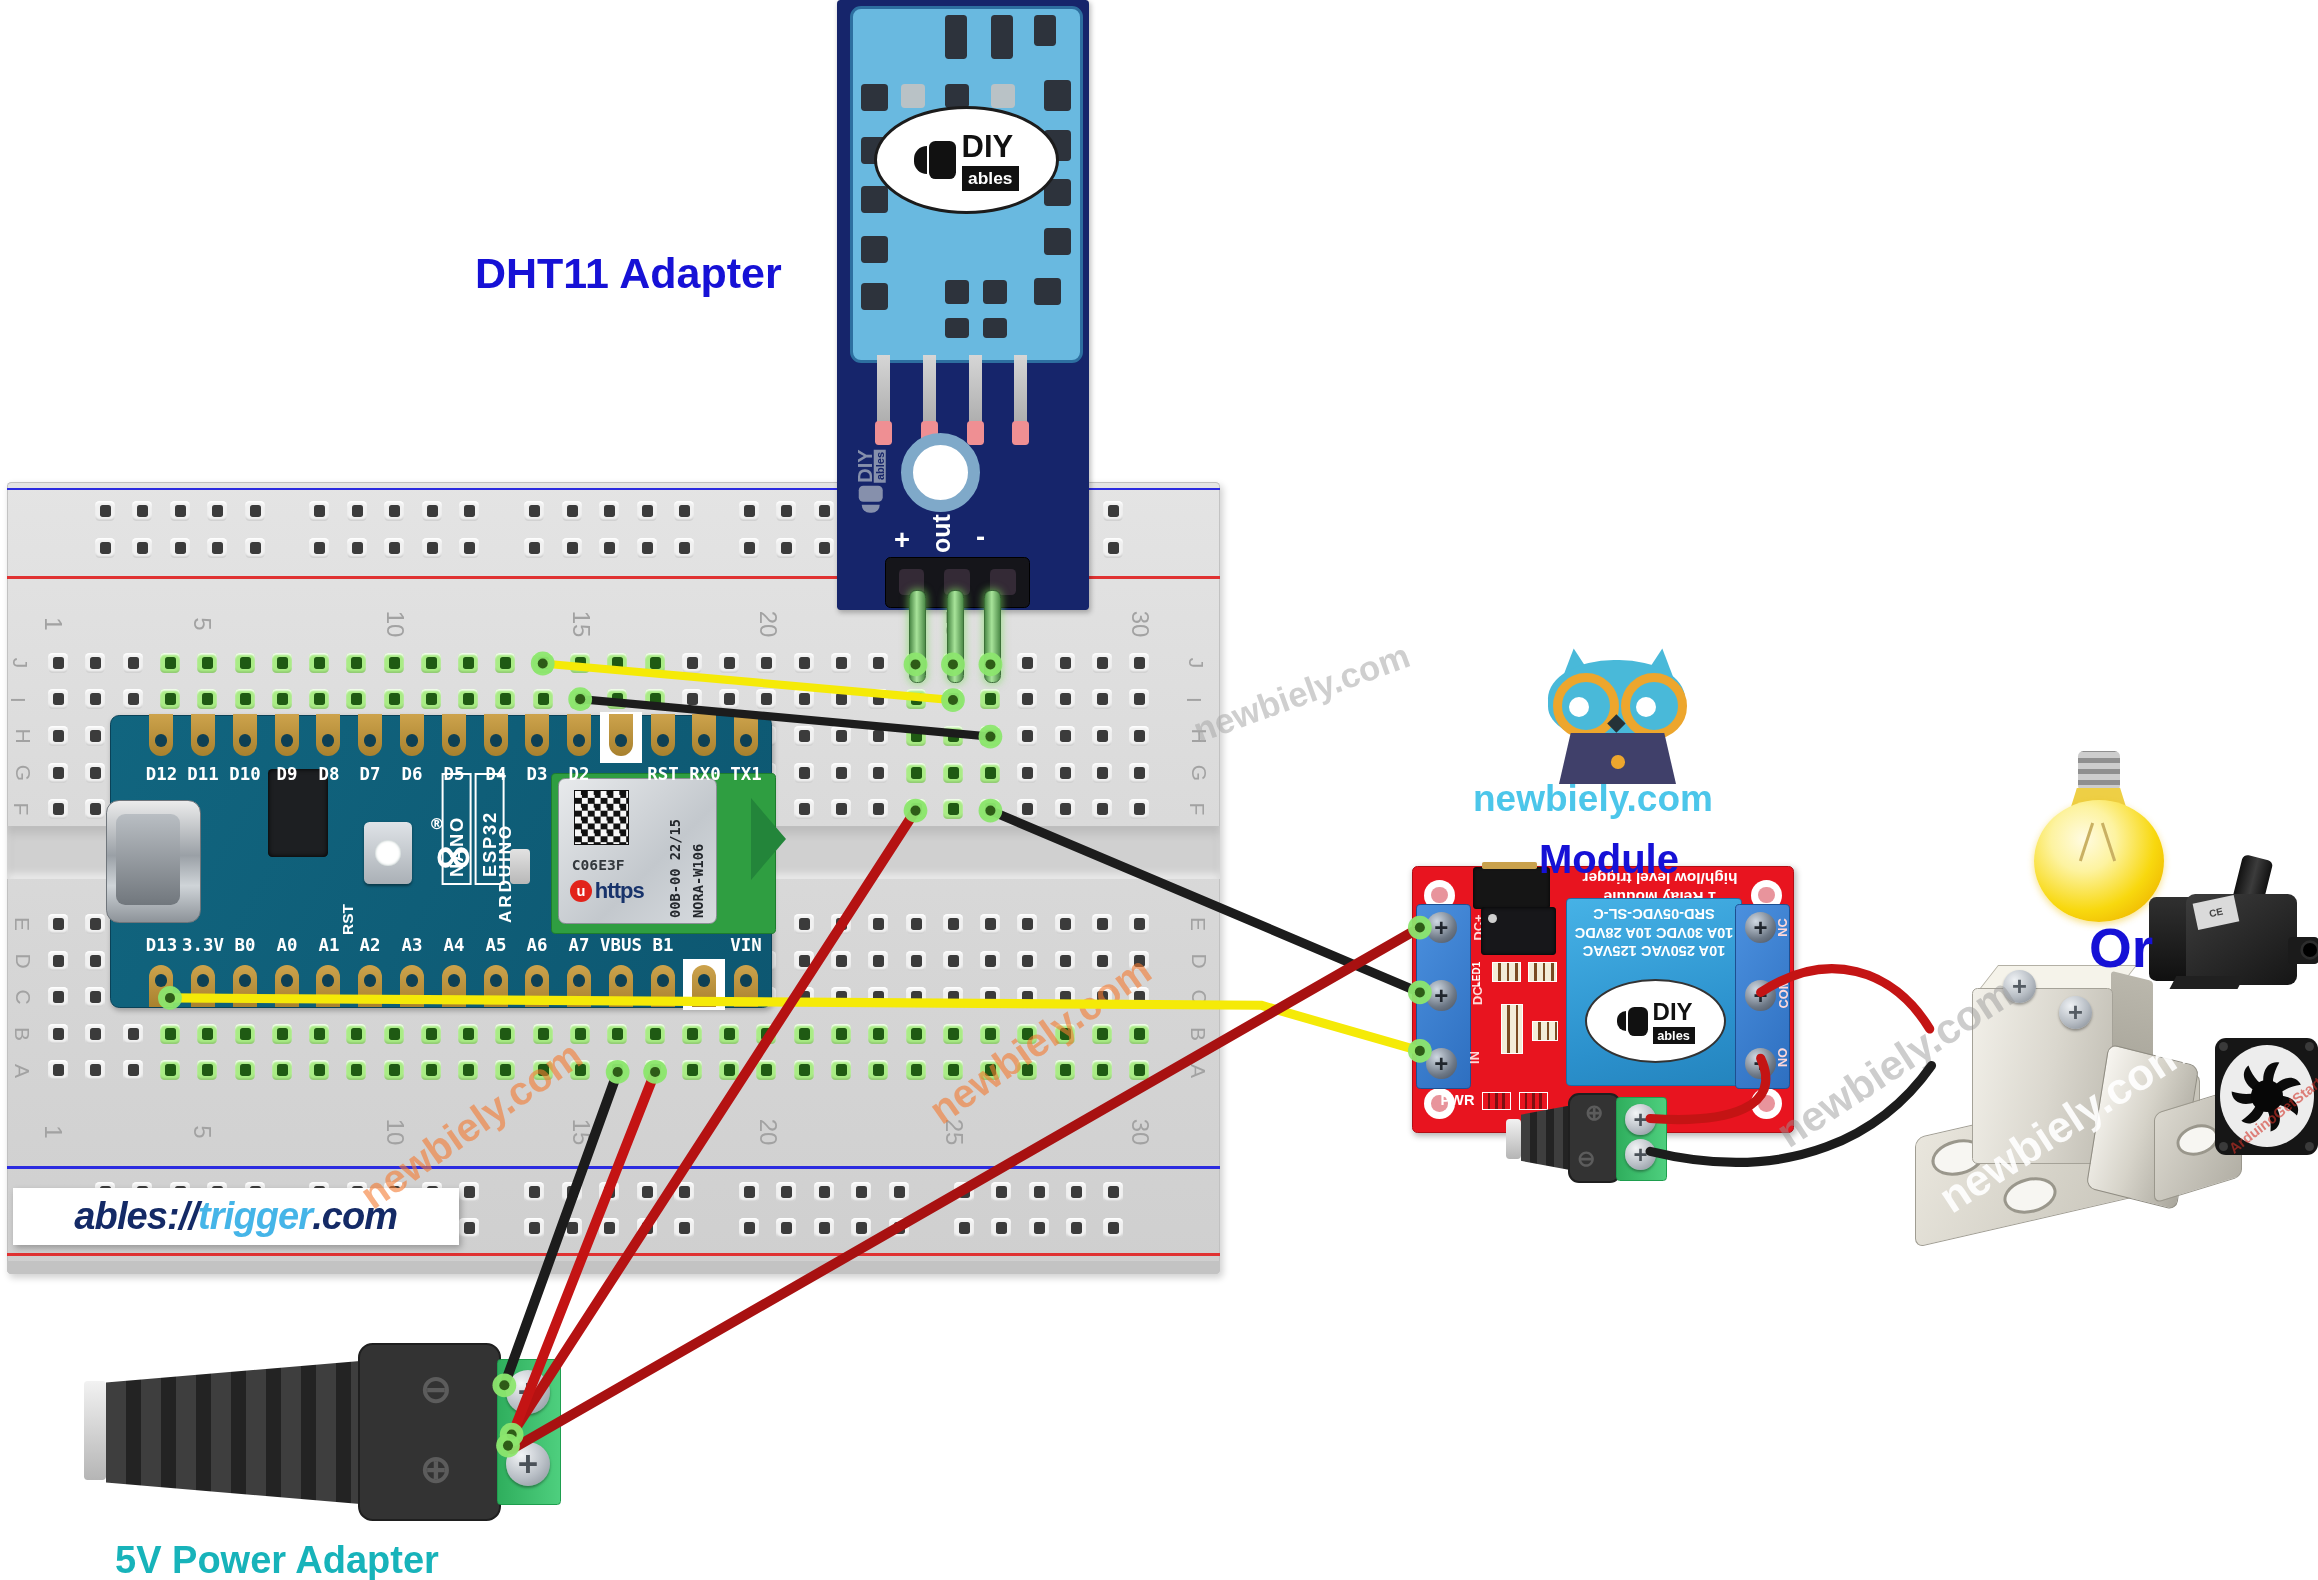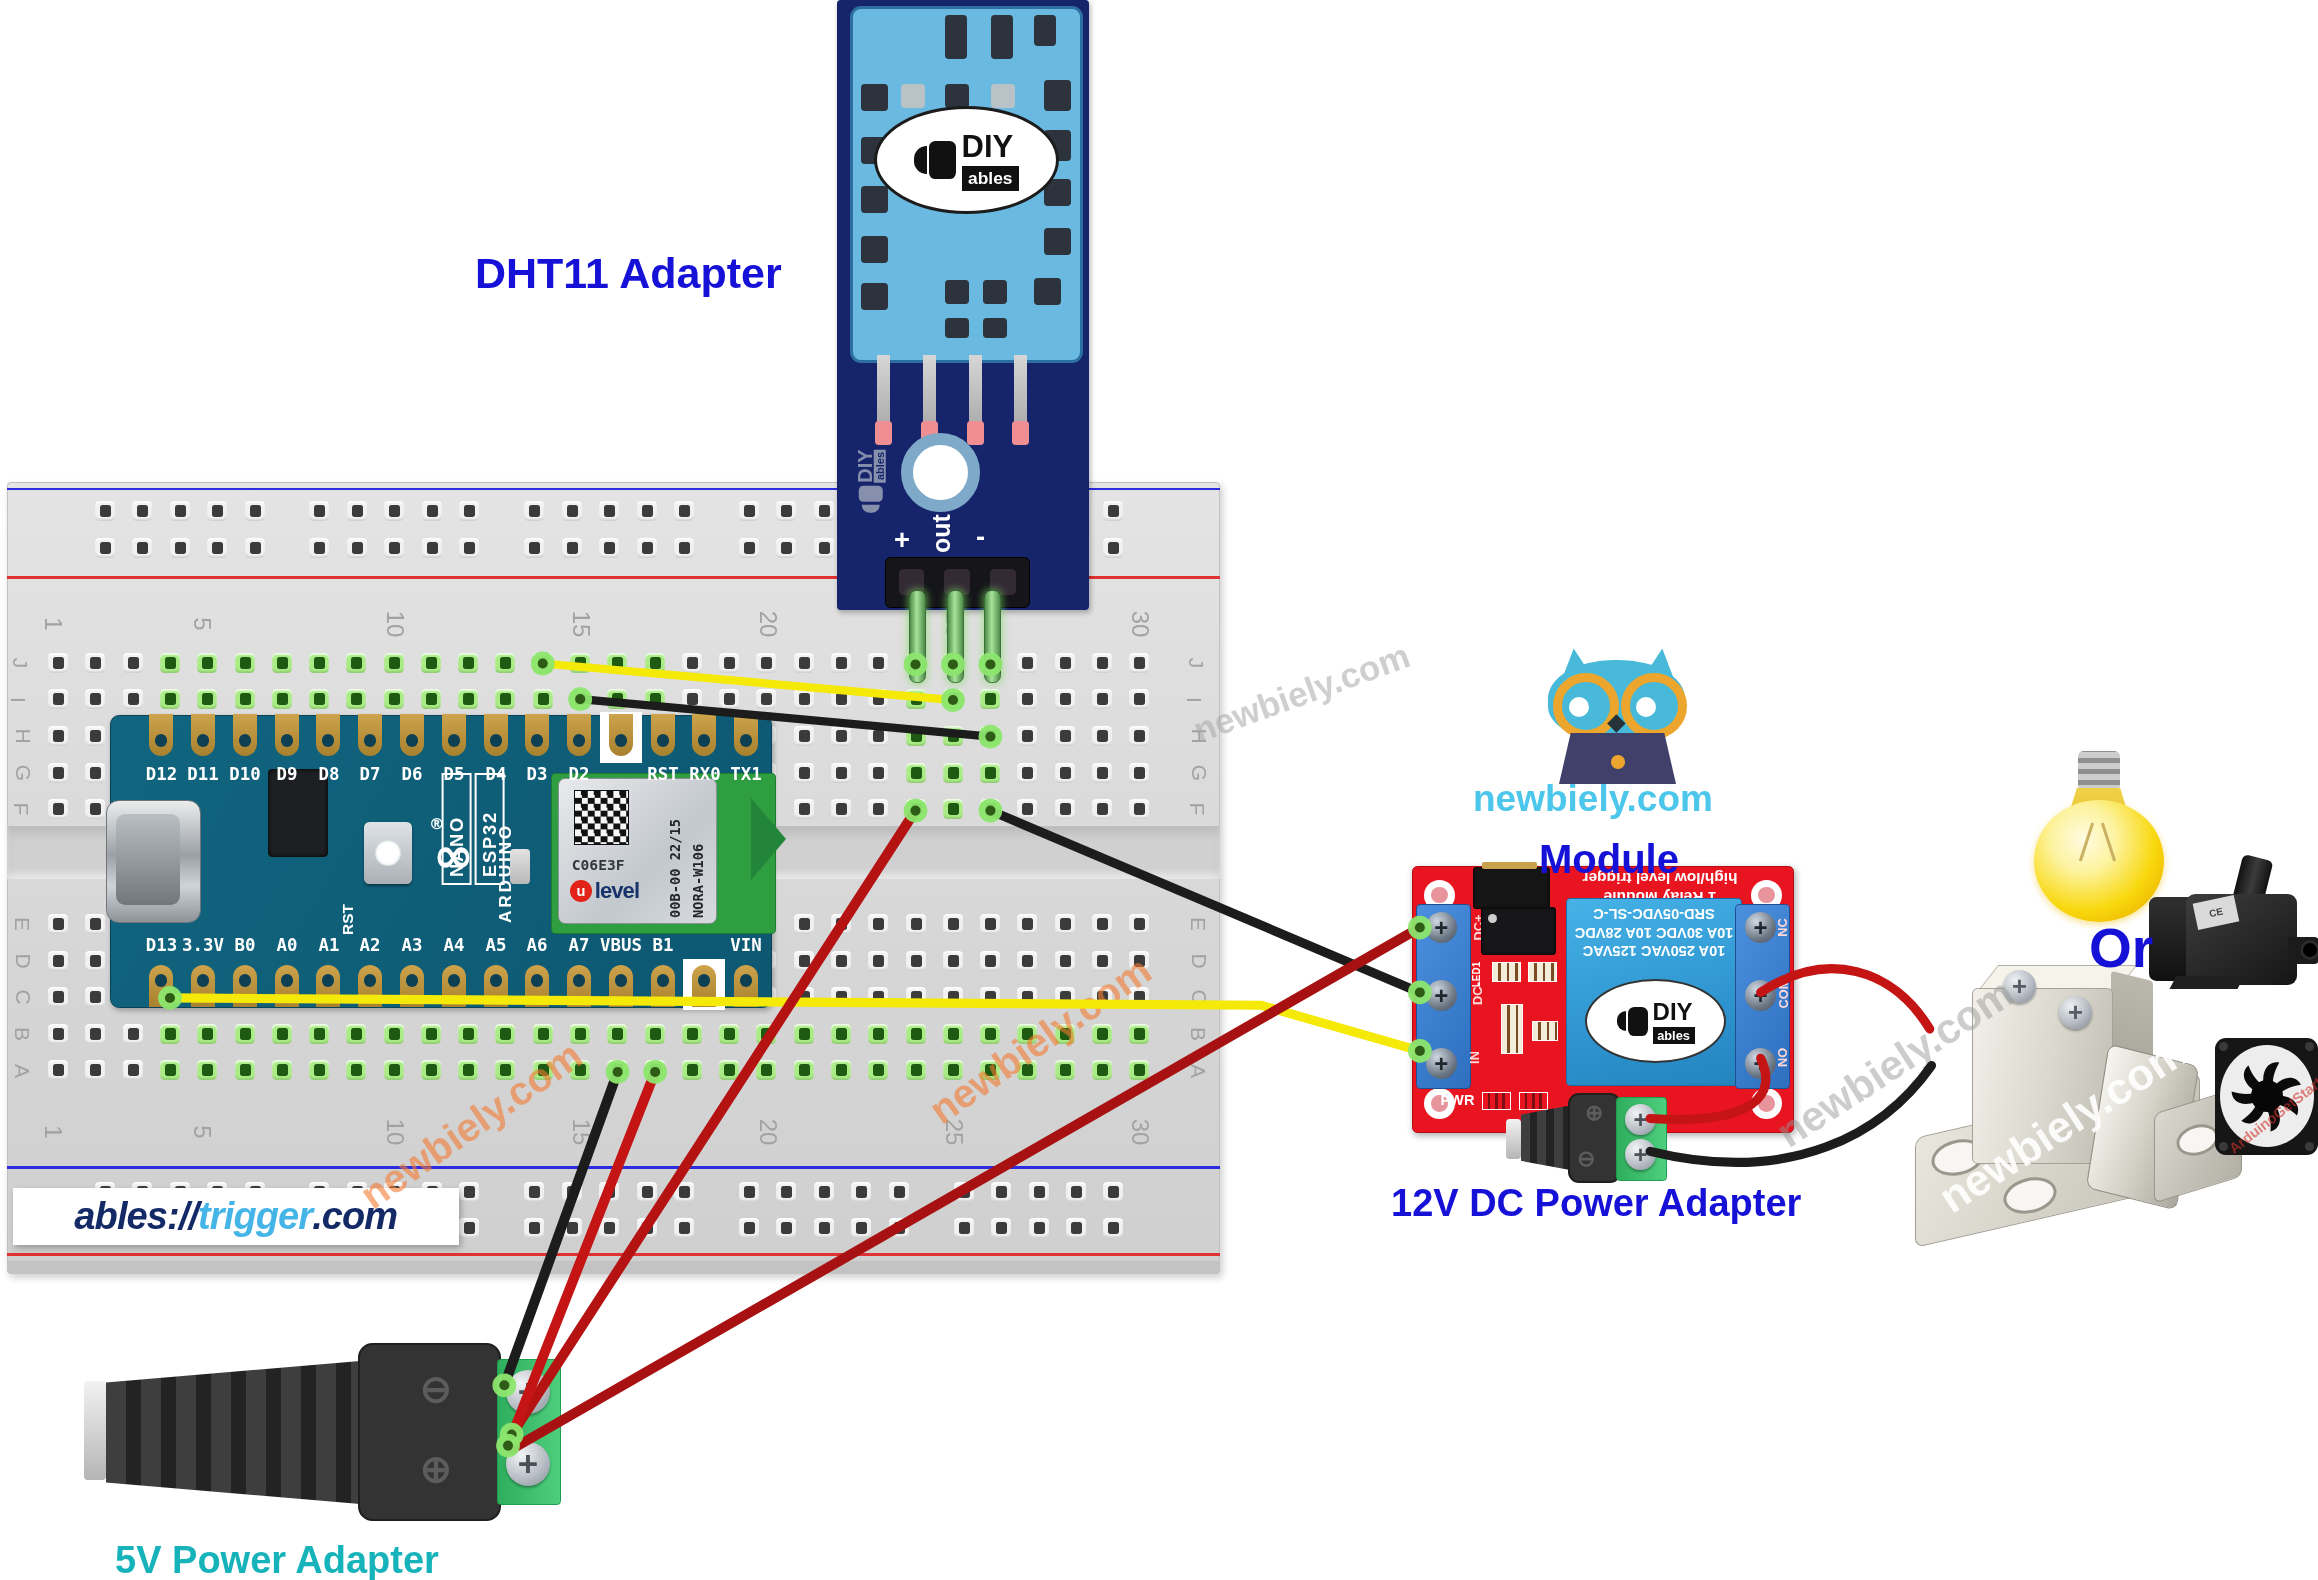--- a/index.html
+++ b/index.html
@@ -665,21 +665,21 @@
     <div id="inf" style="left: 322px; top: 115px;">∞</div>
     <div id="ardname" class="vtext" style="left: 384px; top: 119px;">ARDUINO</div>
     <div id="xtal"></div>
     <div id="ublox"></div>
     <div id="ublox-ant"></div>
     <div id="shield">
       <div id="qr"></div>
       <div id="ucode">C06E3F</div>
       <div id="ublogo">
         <span class="dot">u</span>
-        <span class="txt">level</span>
+        <span class="txt">https</span>
       </div>
       <div class="ubvert vtext" style="left:108px;">00B-00 22/15</div>
       <div class="ubvert vtext" style="left:131px;">NORA-W106</div>
     </div>
   <div class="notch" style="left: 489px; top: -3.7px;"></div>
       <div class="notch" style="left: 572px; top: 243px;"></div>
       <div class="pad pad-t" style="left: 38px;"></div>
       <div class="pad pad-b" style="left: 38px;"></div>
       <div class="pad pad-t" style="left: 80px;"></div>
       <div class="pad pad-b" style="left: 80px;"></div>
@@ -934,21 +934,20 @@
       <circle cx="50" cy="50" r="17" fill="#070707"></circle>
     </svg>
     <div class="fan-corner" style="left:3.7px;top:3.7px"></div>
     <div class="fan-corner" style="right:3.7px;top:3.7px"></div>
     <div class="fan-corner" style="left:3.7px;bottom:3.7px"></div>
     <div class="fan-corner" style="right:3.7px;bottom:3.7px"></div>
   </div>
 
   <div id="lbl-dht" class="abs blue-label">DHT11 Adapter</div>
   <div id="lbl-relay" class="abs blue-label">Module</div>
-  <div id="lbl-12v" class="abs blue-label">12V DC Power Adapter</div>
   <div id="lbl-5v" class="abs">5V Power Adapter</div>
   <div id="lbl-or" class="abs blue-label">Or</div>
   <div id="urlplate" class="abs">
     <span class="navy">ables://</span>
       <span class="cyan">trigger</span>
       <span class="navy">.com</span>
   </div>
 
   <div id="wm-o1" class="wm">newbiely.com</div>
   <div id="wm-o2" class="wm">newbiely.com</div>

